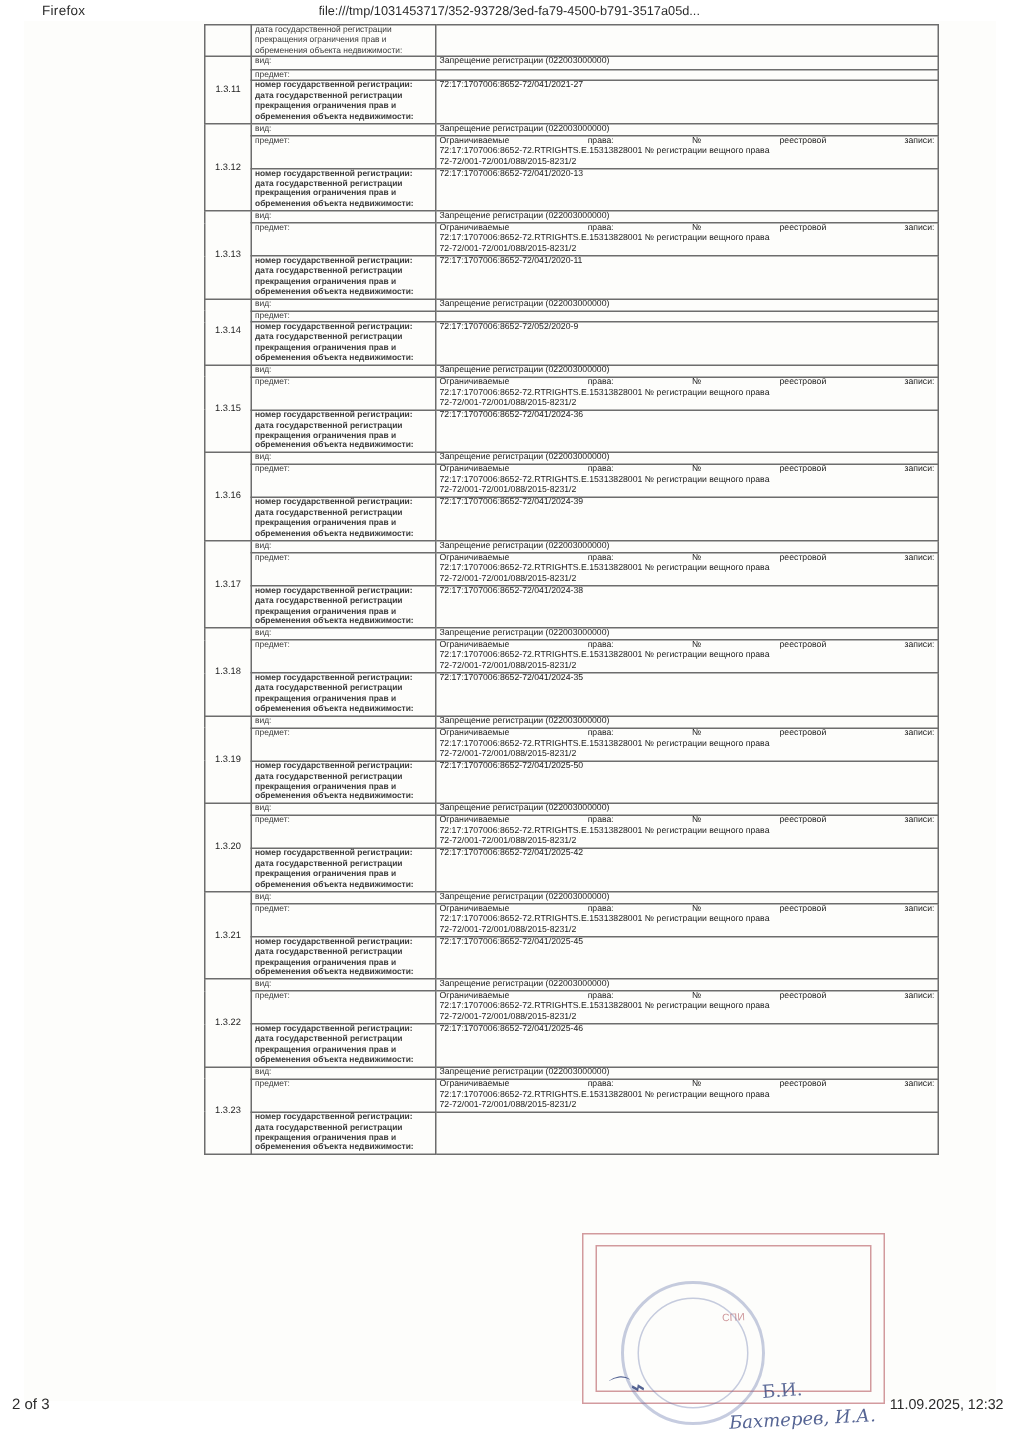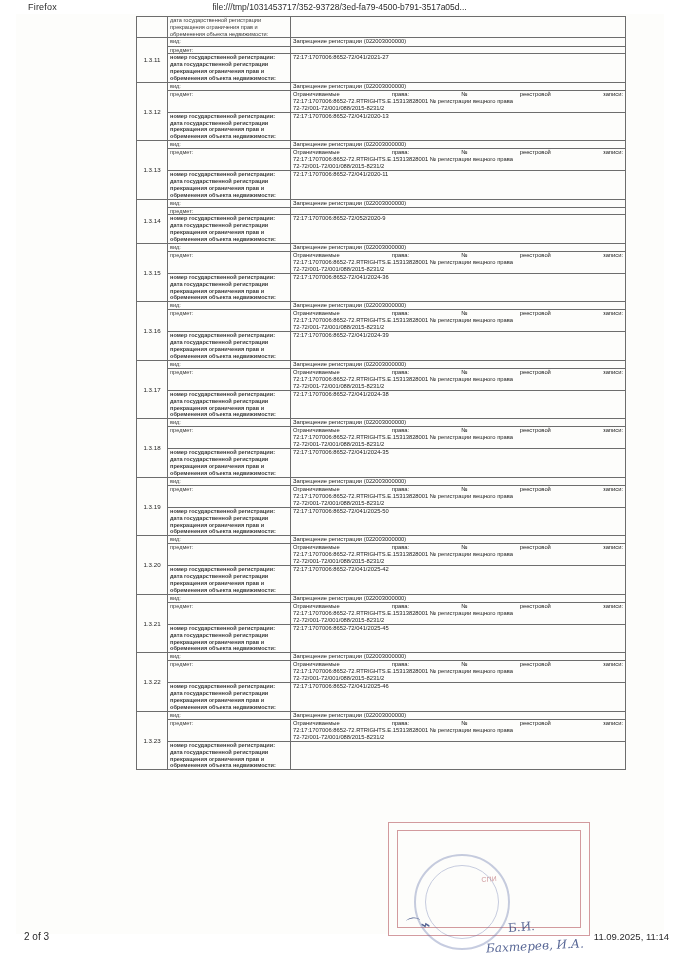--- a/index.html
+++ b/index.html
@@ -32,21 +32,21 @@
     top: 2px;
     font-size: 8.5px;
     color: #2b2b2b;
     white-space: nowrap;
     overflow: hidden;
     max-width: 420px;
     text-align: center;
   }
   .page-number {
     position: absolute;
-    left: 24px;
+    left: 8px;
     bottom: 18px;
     font-size: 10px;
     color: #2b2b2b;
   }
   .footer-date {
     position: absolute;
     right: 10px;
     bottom: 18px;
     font-size: 9.5px;
     color: #2b2b2b;
@@ -612,13 +612,13 @@
     <div class="stamp-inner"></div>
     <div class="stamp-text">СПИ</div>
   </div>
   <div class="seal"></div>
   <div class="signature">⌒⌁</div>
   <div class="sign-fio">Б.И.</div>
   <div class="sign-name">Бахтерев, И.А.</div>
 </div>
 
 <div class="page-number">2 of 3</div>
-<div class="footer-date">11.09.2025, 11:14</div>
+<div class="footer-date">11.09.2025, 12:32</div>
 
 </body></html>

